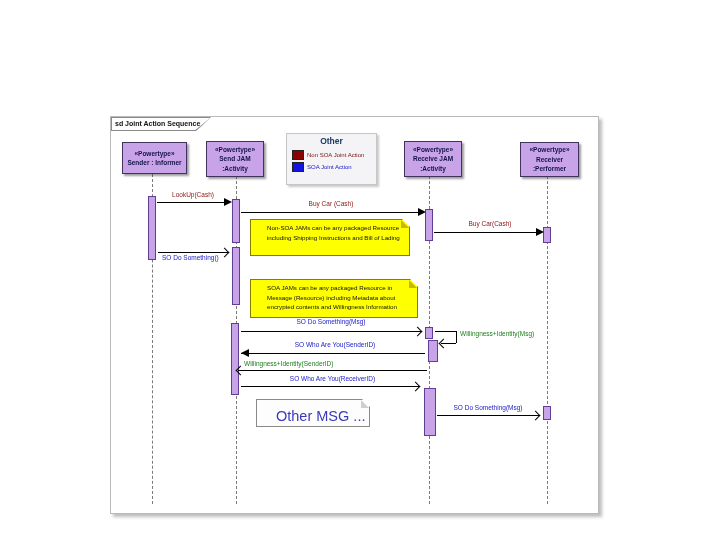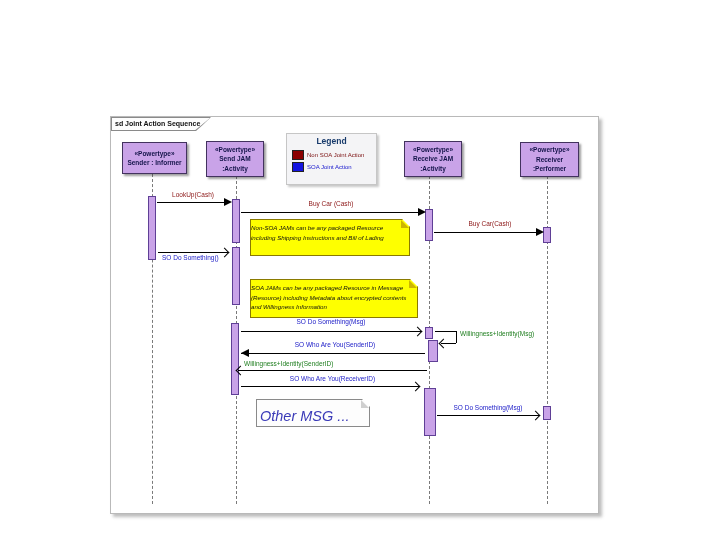--- a/index.html
+++ b/index.html
@@ -35,23 +35,23 @@
   .tri.l{border-top:4px solid transparent;border-bottom:4px solid transparent;border-right:8px solid #000;}
   .chev{position:absolute;width:6px;height:6px;border-top:1.3px solid #000;border-right:1.3px solid #000;z-index:3;}
   .chev.r{transform:rotate(45deg);}
   .chev.l{transform:rotate(225deg);}
   .mlabel{position:absolute;font-size:6.5px;z-index:3;white-space:nowrap;}
   .mlabel.center{text-align:center;}
   .c-red{color:#8b1515;}
   .c-blue{color:#2020c8;}
   .c-green{color:#1e7e1e;}
   .note{position:absolute;background:#feff00;border:1px solid #8a7a00;z-index:4;
-        font-size:6.2px;color:#111;line-height:1.55;padding:3px 5px 2px 0;box-sizing:border-box;
+        font-size:6.2px;color:#111;line-height:1.55;padding:3px 5px 2px 16px;box-sizing:border-box;
         clip-path:polygon(0 0,calc(100% - 8px) 0,100% 8px,100% 100%,0 100%);
-        box-shadow:2px 2px 2px rgba(120,120,120,.4);font-style:italic;}
+        box-shadow:2px 2px 2px rgba(120,120,120,.4);}
   .note::after{content:"";position:absolute;top:0;right:0;width:8px;height:8px;background:#cdb600;
         clip-path:polygon(0 0,100% 100%,0 100%);}
   .note.white{background:#fdfdfd;border:1px solid #8a8a8a;}
   .note.white::after{background:#cfcfcf;}
   .othermsg{font-size:14.5px;color:#3a3ab8;padding:2px 0 0 3px;white-space:nowrap;}
 </style>
 </head>
 <body>
 
 <div class="slide">
@@ -81,21 +81,21 @@
     <span>Receive JAM</span>
     <span>:Activity</span>
   </div>
   <div class="head-box" style="left:520px;top:142px;width:57px;height:33px;">
     <span>«Powertype»</span>
     <span>Receiver</span>
     <span>:Performer</span>
   </div>
 
   <div class="legend">
-    <div class="ltitle">Legend</div>
+    <div class="ltitle">Other</div>
     <div class="lrow r1">
       <span class="swatch" style="background: rgb(139, 0, 0);"></span>
       <span class="llabel">Non SOA Joint Action</span>
     </div>
     <div class="lrow r2">
       <span class="swatch" style="background: rgb(20, 20, 224);"></span>
       <span class="llabel">SOA Joint Action</span>
     </div>
   </div>
 

